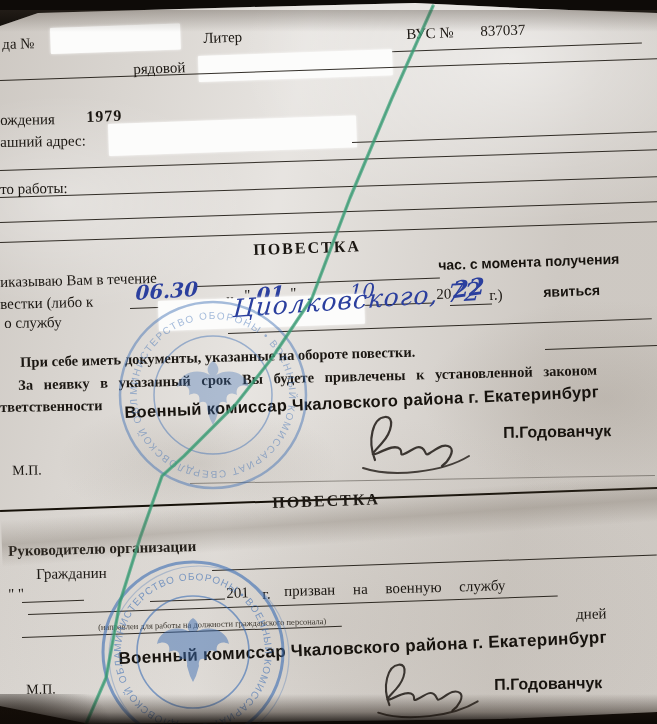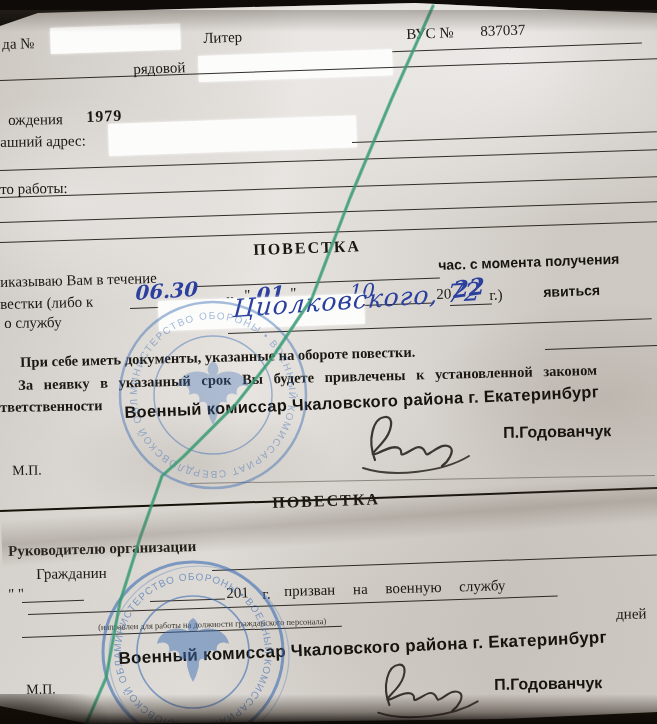--- a/index.html
+++ b/index.html
@@ -45,21 +45,21 @@
   <div class="redact" style="left:50px;top:28px;width:130px;height:26px;transform:rotate(-2deg);"></div>
   <span class="t" style="left:203px;top:30px;transform:rotate(-2deg);">Литер</span>
   <span class="t" style="left:406px;top:26px;transform:rotate(-2deg);">ВУС №</span>
   <span class="t" style="left:480px;top:23px;transform:rotate(-2deg);">837037</span>
   <div class="rule" style="left:370px;top:52px;width:272px;transform:rotate(-2deg);"></div>
 
   <span class="t" style="left:133px;top:61px;transform:rotate(-2deg);">рядовой</span>
   <div class="redact" style="left:198px;top:56px;width:194px;height:26px;transform:rotate(-2deg);"></div>
   <div class="rule" style="left:0;top:80px;width:660px;transform:rotate(-1.9deg);"></div>
 
-  <span class="t" style="left:0;top:112px;transform:rotate(-1deg);margin-left:8px;">ождения</span>
+  <span class="t" style="left:0;top:112px;transform:rotate(-1deg);">ождения</span>
   <span class="t bold" style="left:86px;top:108px;font-size:16px;letter-spacing:1px;transform:rotate(-2deg);">1979</span>
   <div class="rule" style="left:150px;top:127px;width:132px;border-top-width:2.5px;transform:rotate(-2deg);"></div>
 
   <span class="t" style="left:0;top:134px;transform:rotate(-1deg);">ашний адрес:</span>
   <div class="redact" style="left:108px;top:124px;width:248px;height:32px;transform:rotate(-2deg);"></div>
   <div class="rule" style="left:352px;top:142px;width:305px;transform:rotate(-2deg);"></div>
 
   <div class="rule" style="left:0;top:170px;width:660px;transform:rotate(-1.8deg);"></div>
   <span class="t" style="left:0;top:181px;transform:rotate(-1deg);">то работы:</span>
   <div class="rule" style="left:0;top:197px;width:660px;transform:rotate(-1.8deg);"></div>
@@ -114,21 +114,21 @@
   <span class="t" style="left:36px;top:566px;transform:rotate(-1deg);">Гражданин</span>
   <div class="rule" style="left:212px;top:570px;width:445px;transform:rotate(-2deg);"></div>
 
   <span class="t" style="left:8px;top:586px;transform:rotate(-1deg);">"   "</span>
   <div class="rule" style="left:22px;top:602px;width:62px;transform:rotate(-2deg);"></div>
   <div class="rule" style="left:150px;top:601px;width:75px;transform:rotate(-2deg);"></div>
   <span class="t" style="left:226px;top:585px;transform:rotate(-2deg);">201</span>
   <span class="t" style="left:262px;top:586px;transform:rotate(-2deg);">г.</span>
   <span class="t" style="left:284px;top:583px;word-spacing:14px;transform:rotate(-1.5deg);">призван на военную службу</span>
   <div class="rule" style="left:28px;top:614px;width:530px;transform:rotate(-2deg);"></div>
-  <span class="t" style="left:576px;top:606px;transform:rotate(-1deg);margin-left:40px;">дней</span>
+  <span class="t" style="left:576px;top:606px;transform:rotate(-1deg);">дней</span>
   <div class="rule" style="left:22px;top:637px;width:320px;transform:rotate(-2deg);"></div>
   <span class="t" style="left:98px;top:622px;font-size:8.5px;color:#3a352d;transform:rotate(-1.5deg);">(направлен для работы на должности гражданского персонала)</span>
 
   <span class="s bold" style="left:118px;top:649px;font-size:17px;letter-spacing:.3px;transform:rotate(-2.5deg);">Военный комиссар Чкаловского района г. Екатеринбург</span>
   <span class="s bold" style="left:494px;top:676px;font-size:16px;transform:rotate(-1deg);">П.Годованчук</span>
 
   <svg style="left:352px;top:660px;" width="150" height="62" viewBox="0 0 140 66">
     <path d="M30 48 C22 28 28 6 40 5 C50 4 47 20 37 31 C29 40 23 45 33 41 C43 36 51 33 55 37 C58 40 54 44 59 42 C67 39 71 33 77 36 C82 39 79 45 85 41 C93 36 99 31 105 35 C110 39 103 50 97 54" fill="none" stroke="#2a2520" stroke-width="2.2" stroke-linecap="round" opacity=".9"></path>
     <path d="M18 56 C48 66 98 60 124 44" fill="none" stroke="#2a2520" stroke-width="2" stroke-linecap="round" opacity=".85"></path>
   </svg>

